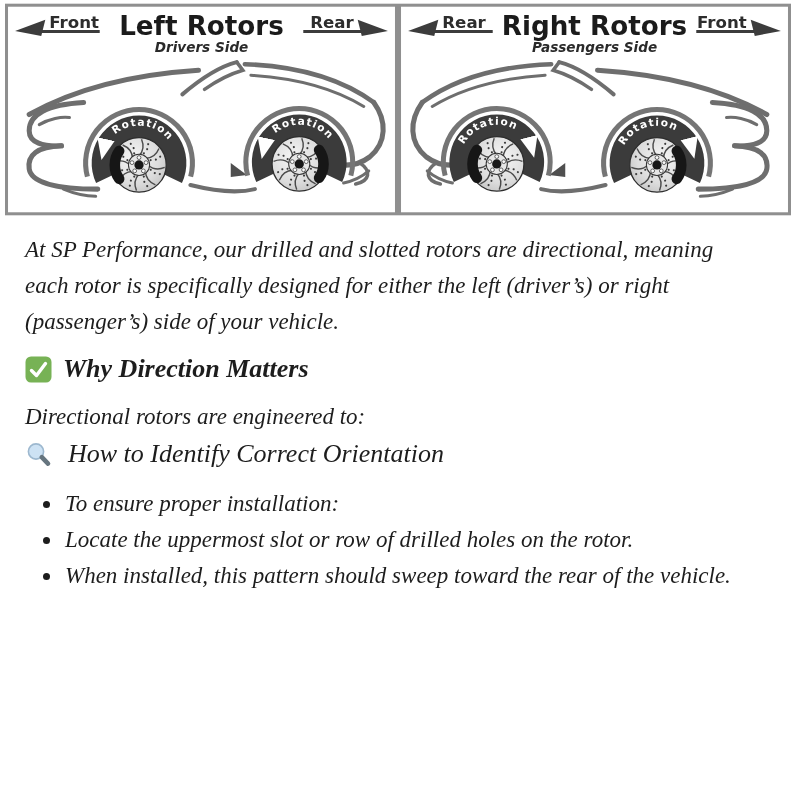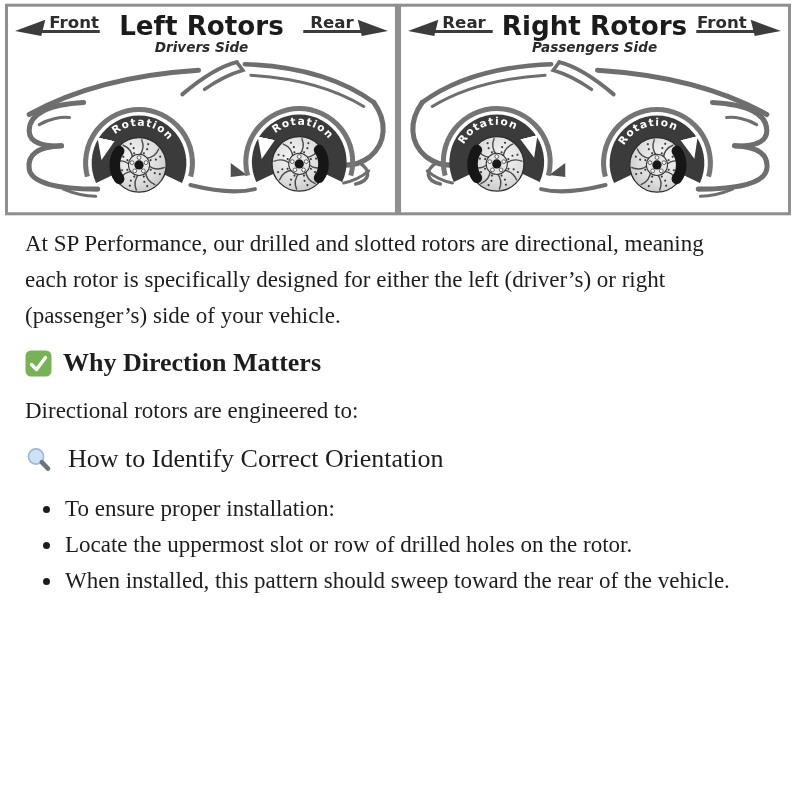--- a/index.html
+++ b/index.html
@@ -3,23 +3,23 @@
 <meta charset="utf-8">
 <style>
   html,body{margin:0;padding:0;}
   body{
     width:800px;height:800px;overflow:hidden;background:#ffffff;
     font-family:"Liberation Serif",serif;color:#1d1d1d;
   }
   .diagram{display:flex;padding:3px 5px 0 5px;}
   .panel{display:block;width:393px;height:213px;}
   .panel text{font-family:"DejaVu Sans","Liberation Sans",sans-serif;}
-  .content{padding:10px 58px 0 25px;font-size:23px;line-height:36px;}
+  .content{padding:16px 58px 0 25px;font-size:23px;line-height:36px;font-style:italic;}
   .content p{margin:0 0 11px 0;}
-  .content p.lead{margin:0 0 12px 0;}
+  .content p.lead{margin:0 0 1px 0;}
   h2{font-size:26px;line-height:36px;margin:0 0 12px 0;display:flex;align-items:center;gap:11px;font-weight:bold;}
   h2.h-reg{font-weight:normal;margin:0 0 14px 0;gap:16px;}
   ul{margin:0 0 11px 0;padding:0 0 0 38px;list-style:disc;}
   ul.last{margin-bottom:0;}
   li{margin:0;padding-left:2px;}
   .emoji{display:inline-flex;flex:0 0 auto;}
 </style>
 </head>
 <body>
 

